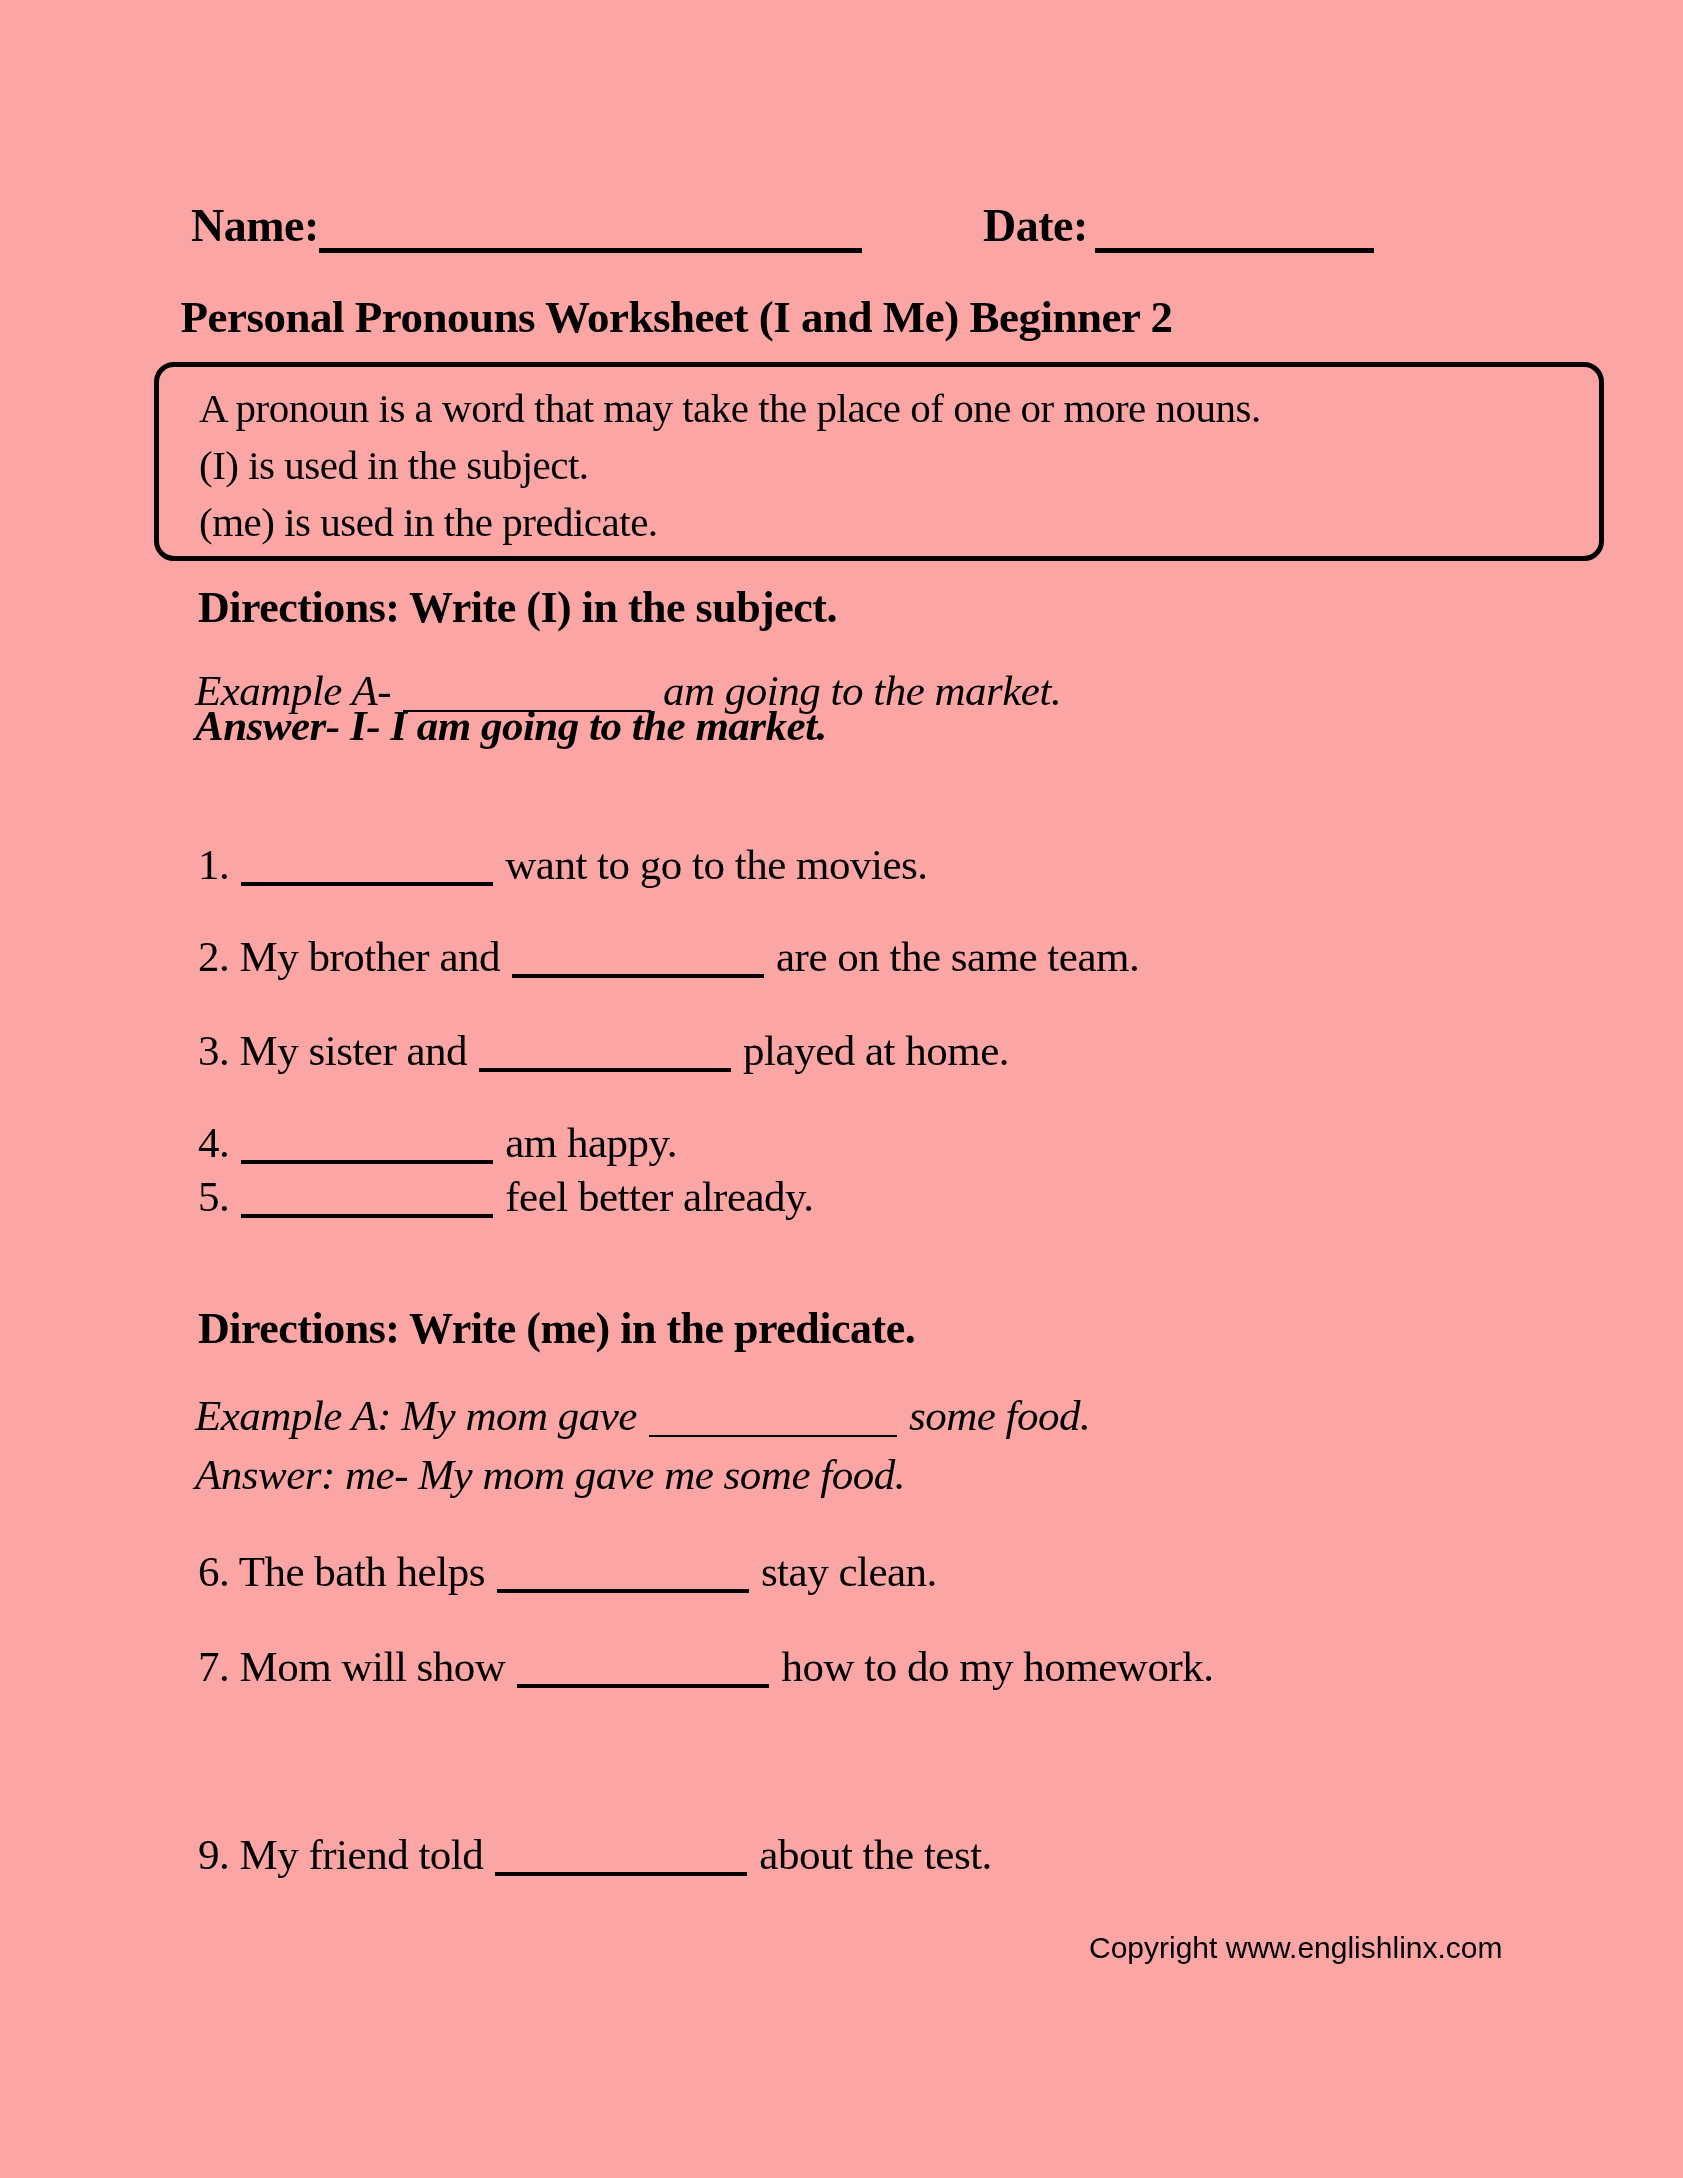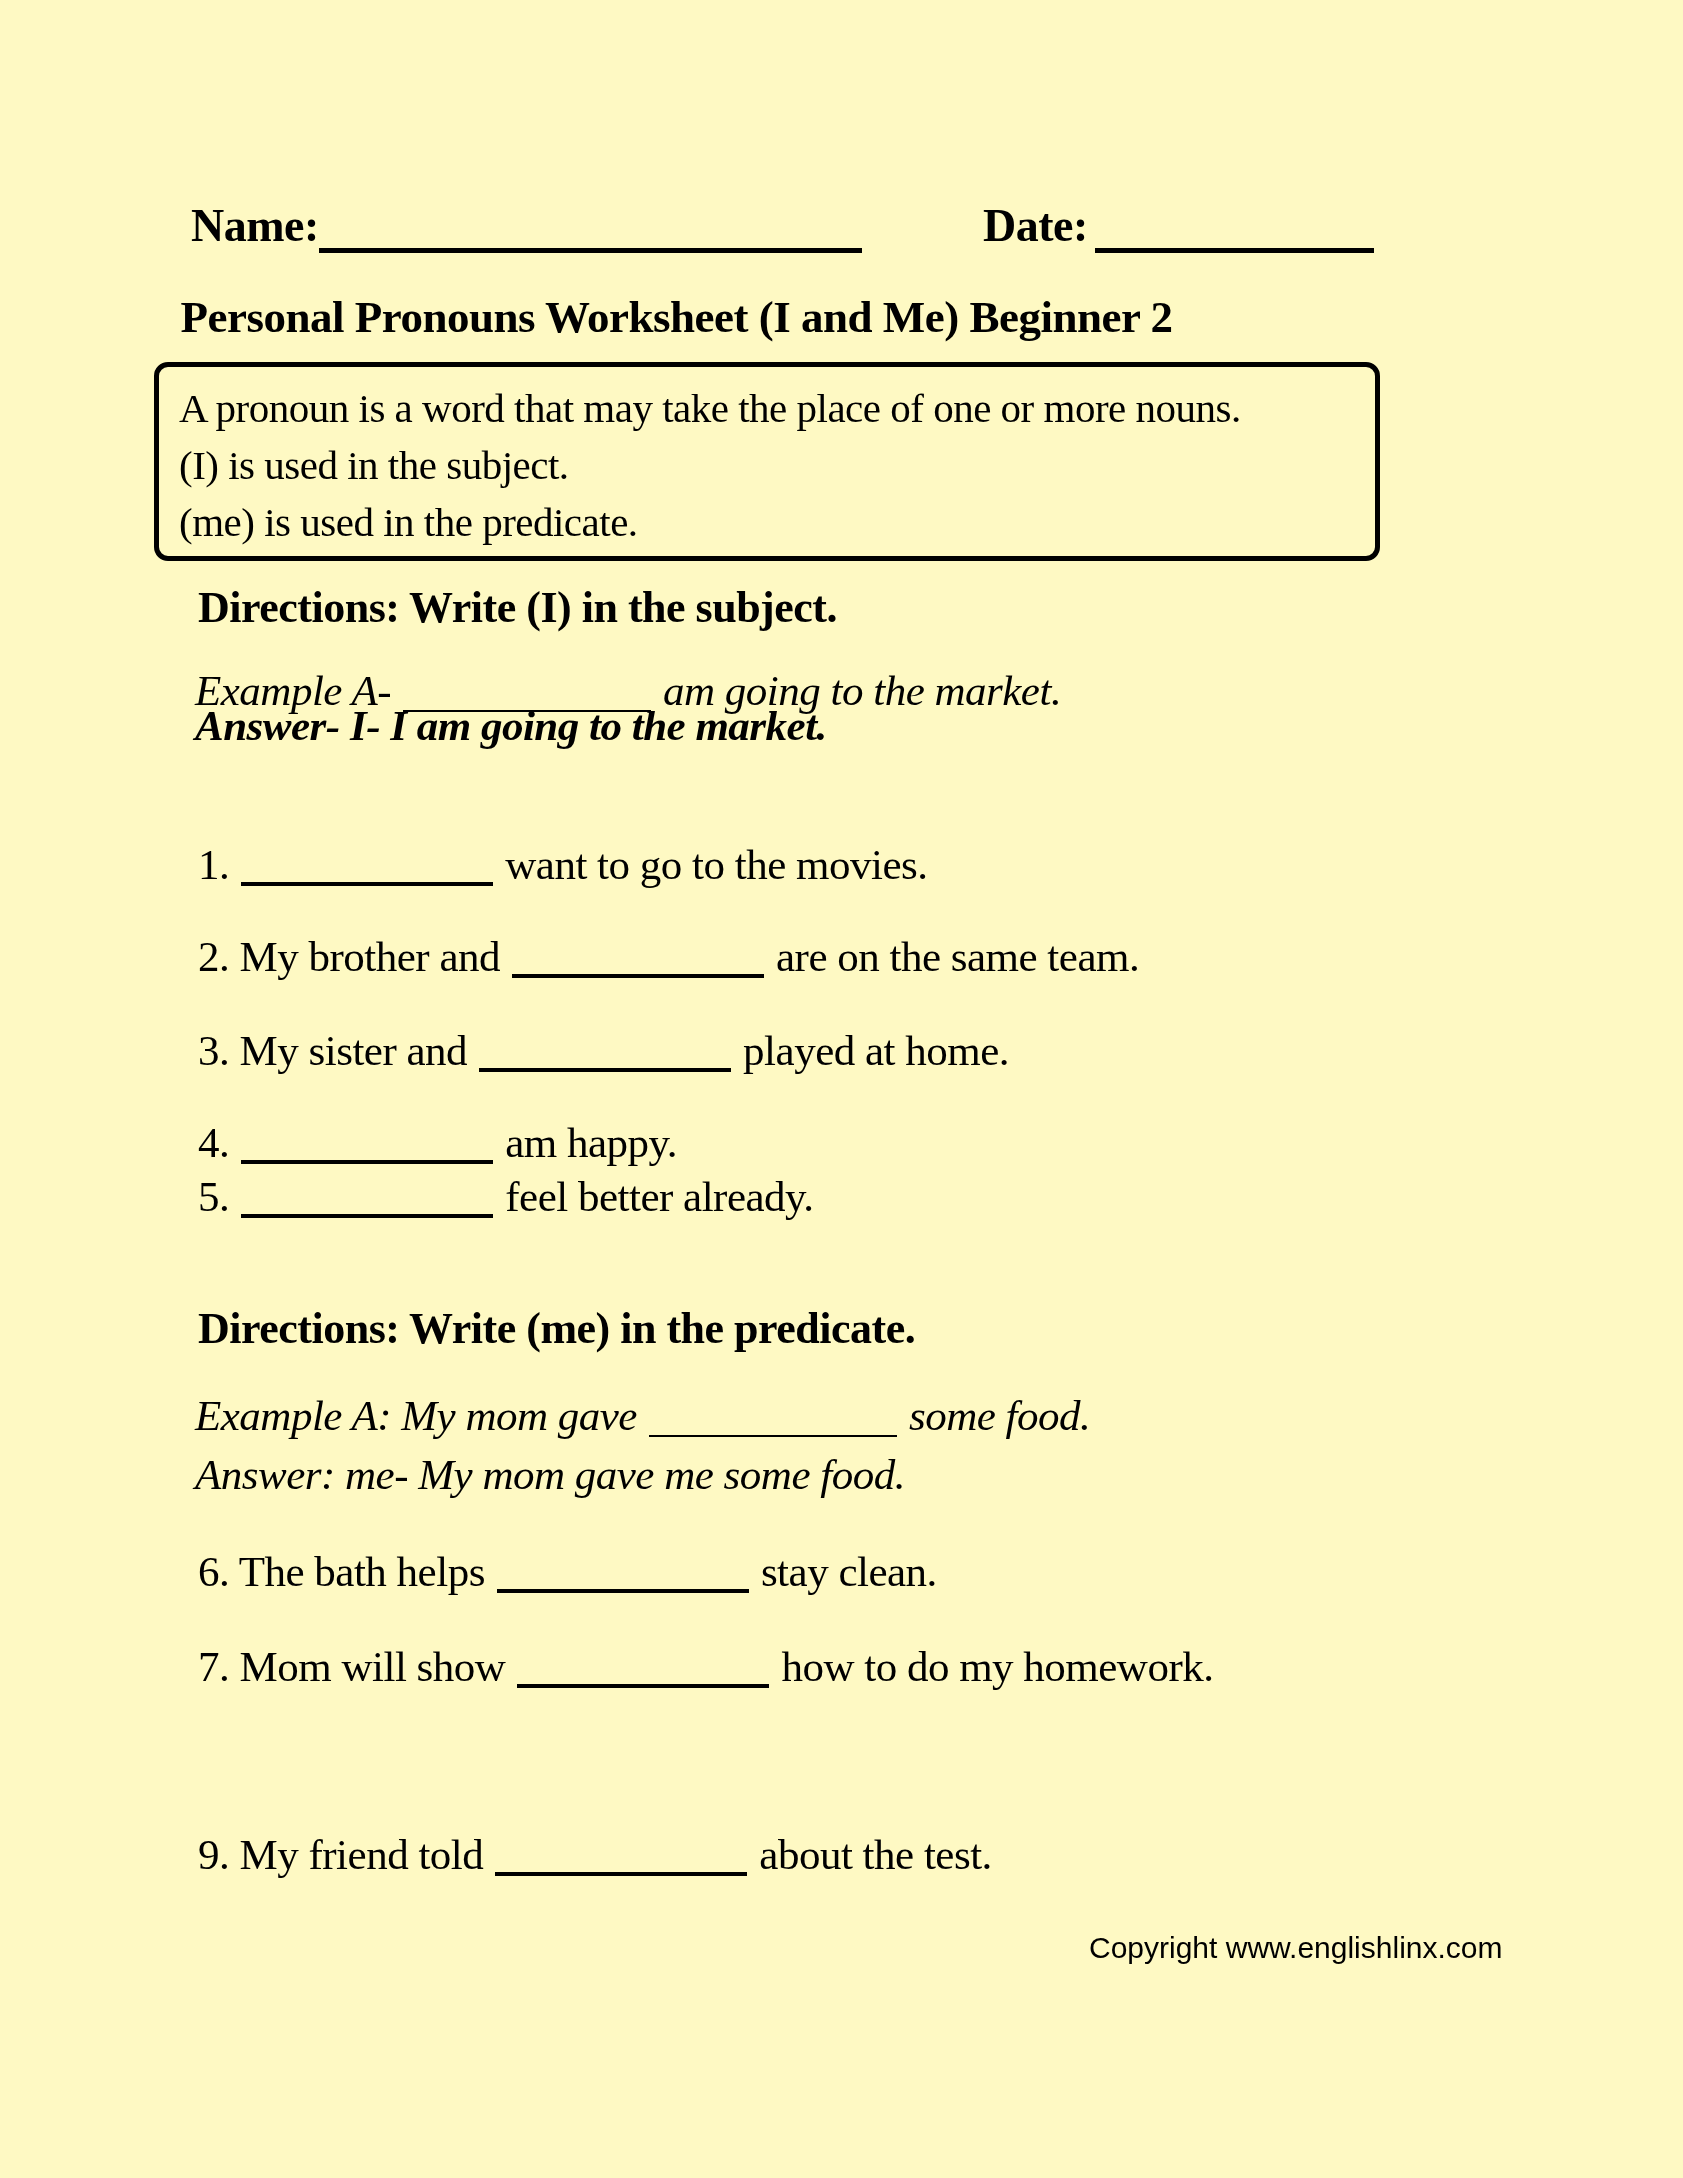--- a/index.html
+++ b/index.html
@@ -1,19 +1,19 @@
 <!DOCTYPE html>
 <html><head>
 <meta charset="utf-8">
 <style>
   html,body { margin:0; padding:0; background:#ffffff; }
   .page {
     position:relative;
     width:1683px; height:2178px;
-    background:#fef9c3;
+    background:#fca5a5;
     color:#000;
     font-family:"Liberation Serif", serif;
     letter-spacing:-0.5px;
     overflow:hidden;
   }
   .abs { position:absolute; line-height:1; white-space:nowrap; }
   .bold { font-weight:bold; }
 
   .name-label  { left:191px; top:203px; font-size:46px; }
   .date-label  { left:983px; top:203px; font-size:46px; }
@@ -23,25 +23,25 @@
 
   .title {
     left:0; top:295px; width:1353px;
     text-align:center; font-size:45px; font-weight:bold;
     margin:0;
   }
 
   .info-box {
     position:absolute;
     left:154px; top:362px;
-    width:1226px; height:199px;
+    width:1450px; height:199px;
     box-sizing:border-box;
     border:5px solid #000;
-    border-radius:14px;
-    padding:13px 20px 0 20px;
+    border-radius:20px;
+    padding:13px 20px 0 40px;
   }
   .info-line { font-size:41px; line-height:57px; white-space:nowrap; }
 
   .directions { font-size:44px; font-weight:bold; }
   .d1 { left:198px; top:586px; }
   .d2 { left:198px; top:1307px; }
 
   .example, .answer { font-style:italic; font-size:43px; }
   .e1 { left:195px; top:669px; }
   .a1 { left:195px; top:704px;font-weight:bold; }

